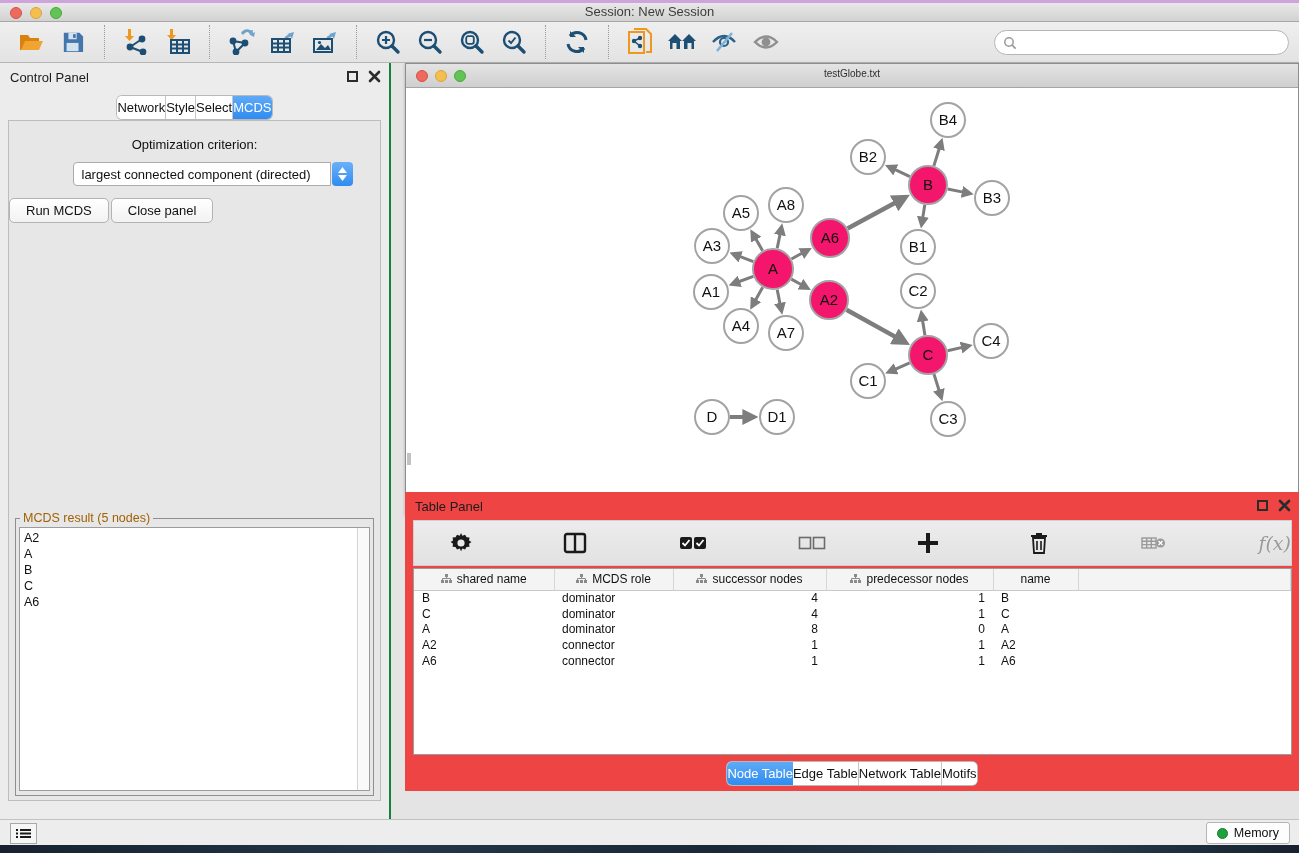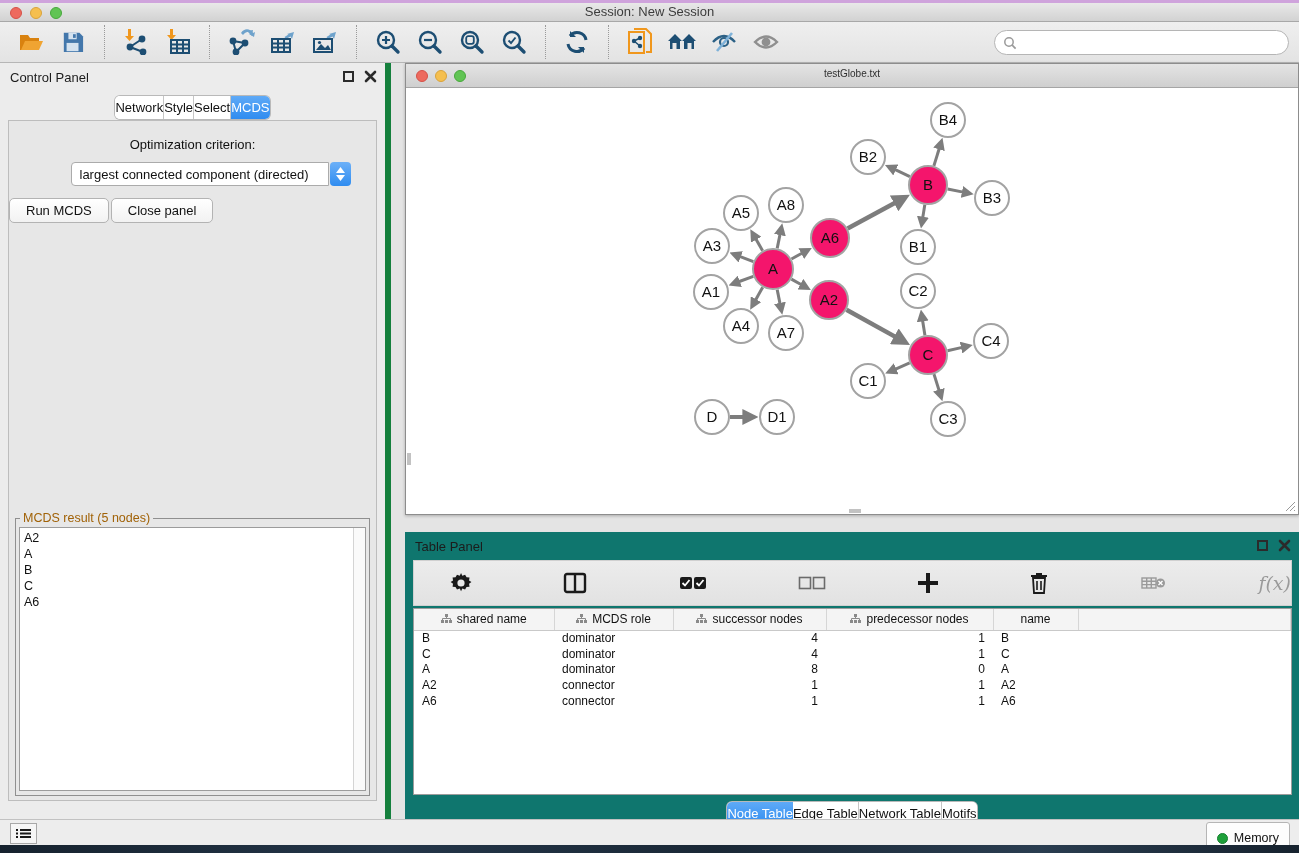--- a/index.html
+++ b/index.html
@@ -26,21 +26,21 @@
   .tb-sep { width:1px; height:34px; border-left:1px dotted #9a9a9a; }
   .tb-btn { width:42px; height:32px; display:flex; align-items:center; justify-content:center; cursor:default; }
   .search-wrap { position:absolute; right:10px; top:8px; width:295px; height:25px;
     background:#fff; border:1px solid #b5b5b5; border-radius:13px; display:flex; align-items:center; }
   .search-wrap svg { margin-left:8px; }
   .search-input { border:none; outline:none; background:transparent; flex:1; height:20px;
     font-size:13px; padding:0 8px 0 4px; font-family:"Liberation Sans", sans-serif; }
 
   
   .control-panel { position:absolute; left:0; top:63px; width:391px; height:756px;
-    background:#ececec; border-right:6px solid #15803d; }
+    background:#ececec; border-right:2px solid #15803d; }
   .panel-header { position:relative; height:28px; }
   .panel-title { position:absolute; left:10px; top:7px; font-size:13px; color:#1c1c1c; }
   .panel-icons { position:absolute; right:8px; top:7px; display:flex; gap:10px; align-items:center; }
   .float-box { width:11px; height:11px; border:2px solid #2b2b2b; background:transparent; display:inline-block; }
 
   .cp-tabs { position:absolute; left:0; right:0; top:33px; display:flex; justify-content:center; }
   .seg { display:flex; border-radius:5px; overflow:hidden; box-shadow:0 0 0 1px #b9b9b9; background:#fff; }
   .seg-tab { padding:4px 0; font-size:13px; color:#111; background:#fff;
     border-right:1px solid #c6c6c6; cursor:default; }
   .seg-tab:last-child { border-right:none; }
@@ -75,21 +75,21 @@
     border-bottom:1px solid #a5a5a5; }
   .net-lights { position:absolute; left:10px; top:6px; display:flex; gap:7px; }
   .net-dot { width:12px; height:12px; border-radius:50%; }
   .net-title { position:absolute; left:0; right:0; top:4px; text-align:center; font-size:10px; color:#2f2f2f; }
   .net-canvas { position:absolute; left:0; top:24px; right:0; bottom:0; background:#fff; overflow:hidden; }
   .resize-grip { position:absolute; right:2px; bottom:2px; width:12px; height:12px; }
   .mini-scroll-left { position:absolute; left:1px; top:365px; width:4px; height:12px; background:#c2c2c2; }
   .mini-scroll-bottom { position:absolute; left:443px; bottom:1px; width:12px; height:4px; background:#c2c2c2; }
 
   
-  .table-panel { position:absolute; left:405px; top:532px; width:894px; height:299px; background:#0f766e; }
+  .table-panel { position:absolute; left:405px; top:492px; width:894px; height:299px; background:#ef4444; }
   .tp-header { position:relative; height:26px; }
   .tp-toolbar { position:absolute; left:8px; right:7px; top:28px; height:46px;
     background:linear-gradient(#ececec,#e2e2e2); border:1px solid #d0d0d0;
     display:flex; align-items:center; gap:26px; padding-left:36px;justify-content:space-between; }
   .tp-tool { display:flex; align-items:center; justify-content:center; cursor:default; }
   .fx-label { font-family:"DejaVu Serif", serif; font-style:italic; font-size:19px; color:#9a9a9a; }
   .tp-table-wrap { position:absolute; left:8px; right:7px; top:76px; bottom:36px;
     background:#fff; border:1px solid #9c9c9c; overflow:hidden; }
   table.data { border-collapse:collapse; width:100%; table-layout:fixed; }
   table.data th { background:#f4f4f4; border-bottom:1px solid #c9c9c9; border-right:1px solid #d6d6d6;
@@ -97,21 +97,21 @@
   table.data th .th-inner { display:flex; align-items:center; justify-content:center; gap:5px; }
   table.data td { font-size:12px; color:#111; height:15.7px; padding:0 8px; white-space:nowrap; overflow:hidden; }
   td.num { text-align:right; }
   .tp-tabs { position:absolute; left:0; right:0; bottom:6px; display:flex; justify-content:center; }
 
   
   .status-bar { position:absolute; left:0; top:819px; width:1299px; height:26px;
     background:#ededed; border-top:1px solid #c2c2c2; }
   .list-btn { position:absolute; left:10px; top:3px; width:27px; height:21px;
     background:#f6f6f6; border:1px solid #a8a8a8; display:flex; align-items:center; justify-content:center; }
-  .memory-btn { position:absolute; right:9px; top:2px; height:32px; background:#fdfdfd;
+  .memory-btn { position:absolute; right:9px; top:2px; height:22px; background:#fdfdfd;
     border:1px solid #b5b5b5; border-radius:3px; display:flex; align-items:center; gap:6px;
     padding:0 10px; font-size:12.5px; color:#111;margin-left:12px; }
   .mem-dot { width:11px; height:11px; border-radius:50%; background:#1ea03a; border:1px solid #168030; }
   .desktop-strip { position:absolute; left:0; top:845px; width:1299px; height:8px;
     background:linear-gradient(90deg,#16222e,#243649 30%,#1a2836 55%,#2a3d50 80%,#16222e); }
   svg { display:block; }
 </style>
 </head>
 <body>
 

